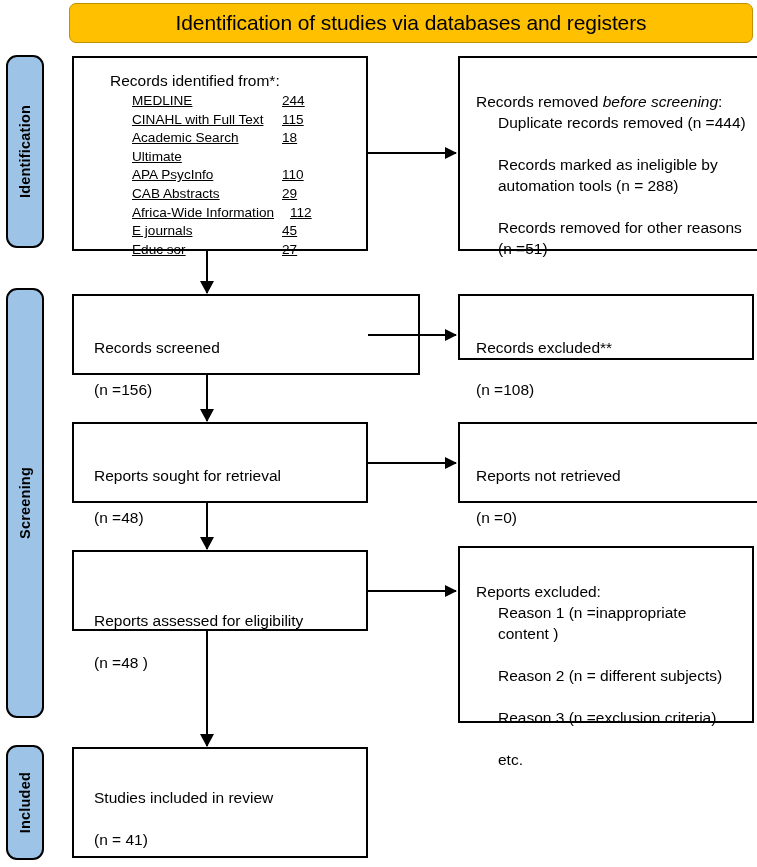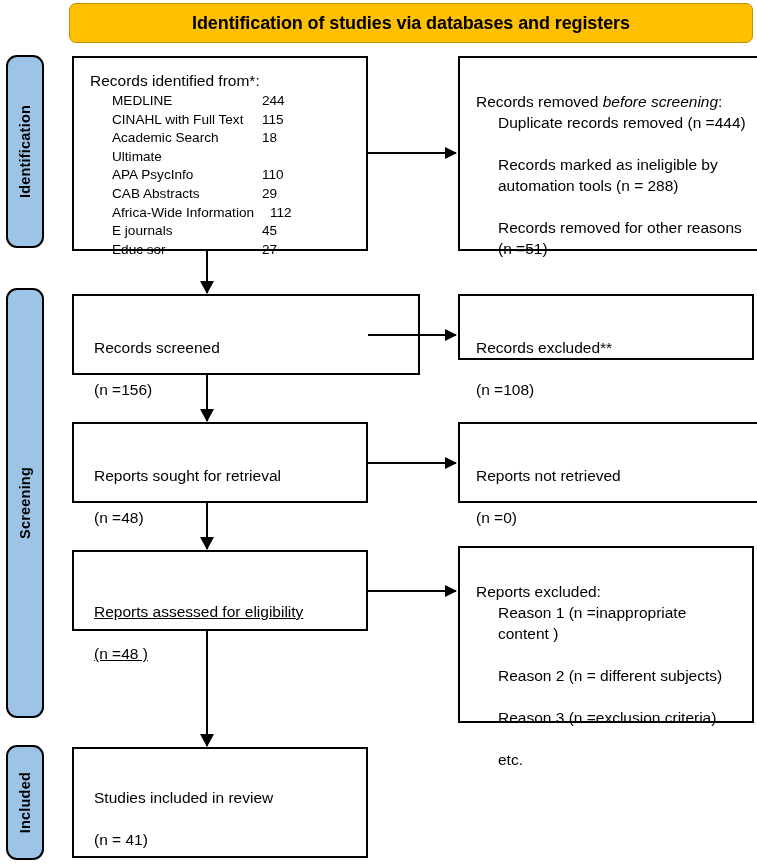--- a/index.html
+++ b/index.html
@@ -28,22 +28,22 @@
     height: 40px;
     background: #FFC000;
     border: 1.5px solid #BF9000;
     border-radius: 7px;
     box-sizing: border-box;
     display: flex;
     align-items: center;
     justify-content: center;
   }
   .banner-text {
-    font-size: 18px;
-    font-weight: bold;
+    font-size: 21px;
+    font-weight: normal;
     letter-spacing: -0.1px;
     color: #000;
   }
 
   
   .pill {
     position: absolute;
     background: #9DC3E6;
     border: 2px solid #000000;
     border-radius: 11px;
@@ -73,35 +73,35 @@
     padding: 12px 14px 10px 20px;
   }
   .box-text {
     font-size: 15.5px;
     line-height: 21px;
     white-space: pre-line;
   }
   .box-text .ital { font-style: italic; }
 
   
-  #box-identified { left: 72px;  top: 56px;  width: 296px; height: 195px; padding-left: 16px; }
+  #box-identified { left: 72px;  top: 56px;  width: 296px; height: 195px; padding-left: 36px; }
   #box-removed    { left: 458px; top: 56px;  width: 306px; height: 195px; padding-left: 16px; }
   
   #box-screened   { left: 72px;  top: 294px; width: 348px; height: 81px;  padding-top: 20px; }
   #box-excluded   { left: 458px; top: 294px; width: 296px; height: 66px;  padding-top: 20px; padding-left: 16px; }
   #box-sought     { left: 72px;  top: 422px; width: 296px; height: 81px;  padding-top: 20px; }
   #box-notretr    { left: 458px; top: 422px; width: 352px; height: 81px;  padding-top: 20px; padding-left: 16px; }
-  #box-assessed   { left: 72px;  top: 550px; width: 296px; height: 81px;  padding-top: 28px; text-decoration: underline; }
+  #box-assessed   { left: 72px;  top: 550px; width: 296px; height: 81px;  padding-top: 37px; }
   #box-repexcl    { left: 458px; top: 546px; width: 296px; height: 177px; padding-top: 12px; padding-left: 16px; }
   
   #box-included   { left: 72px;  top: 747px; width: 296px; height: 111px; padding-top: 17px; }
 
   
   .db-title { font-size: 15.5px; line-height: 22px; }
-  .db-list  { margin: 0; padding: 0; list-style: none; }
+  .db-list  { margin: 0; padding: 0; list-style: none; text-decoration: underline; }
   .db-row   { display: flex; font-size: 13.6px; line-height: 18.6px; padding-left: 22px; }
   .db-name  { width: 150px; flex: 0 0 150px; }
   .db-count { }
   .db-count.indent { padding-left: 8px; }
 
   
   .ind { padding-left: 22px; display: block; }
 
   
   .h-arrow {

